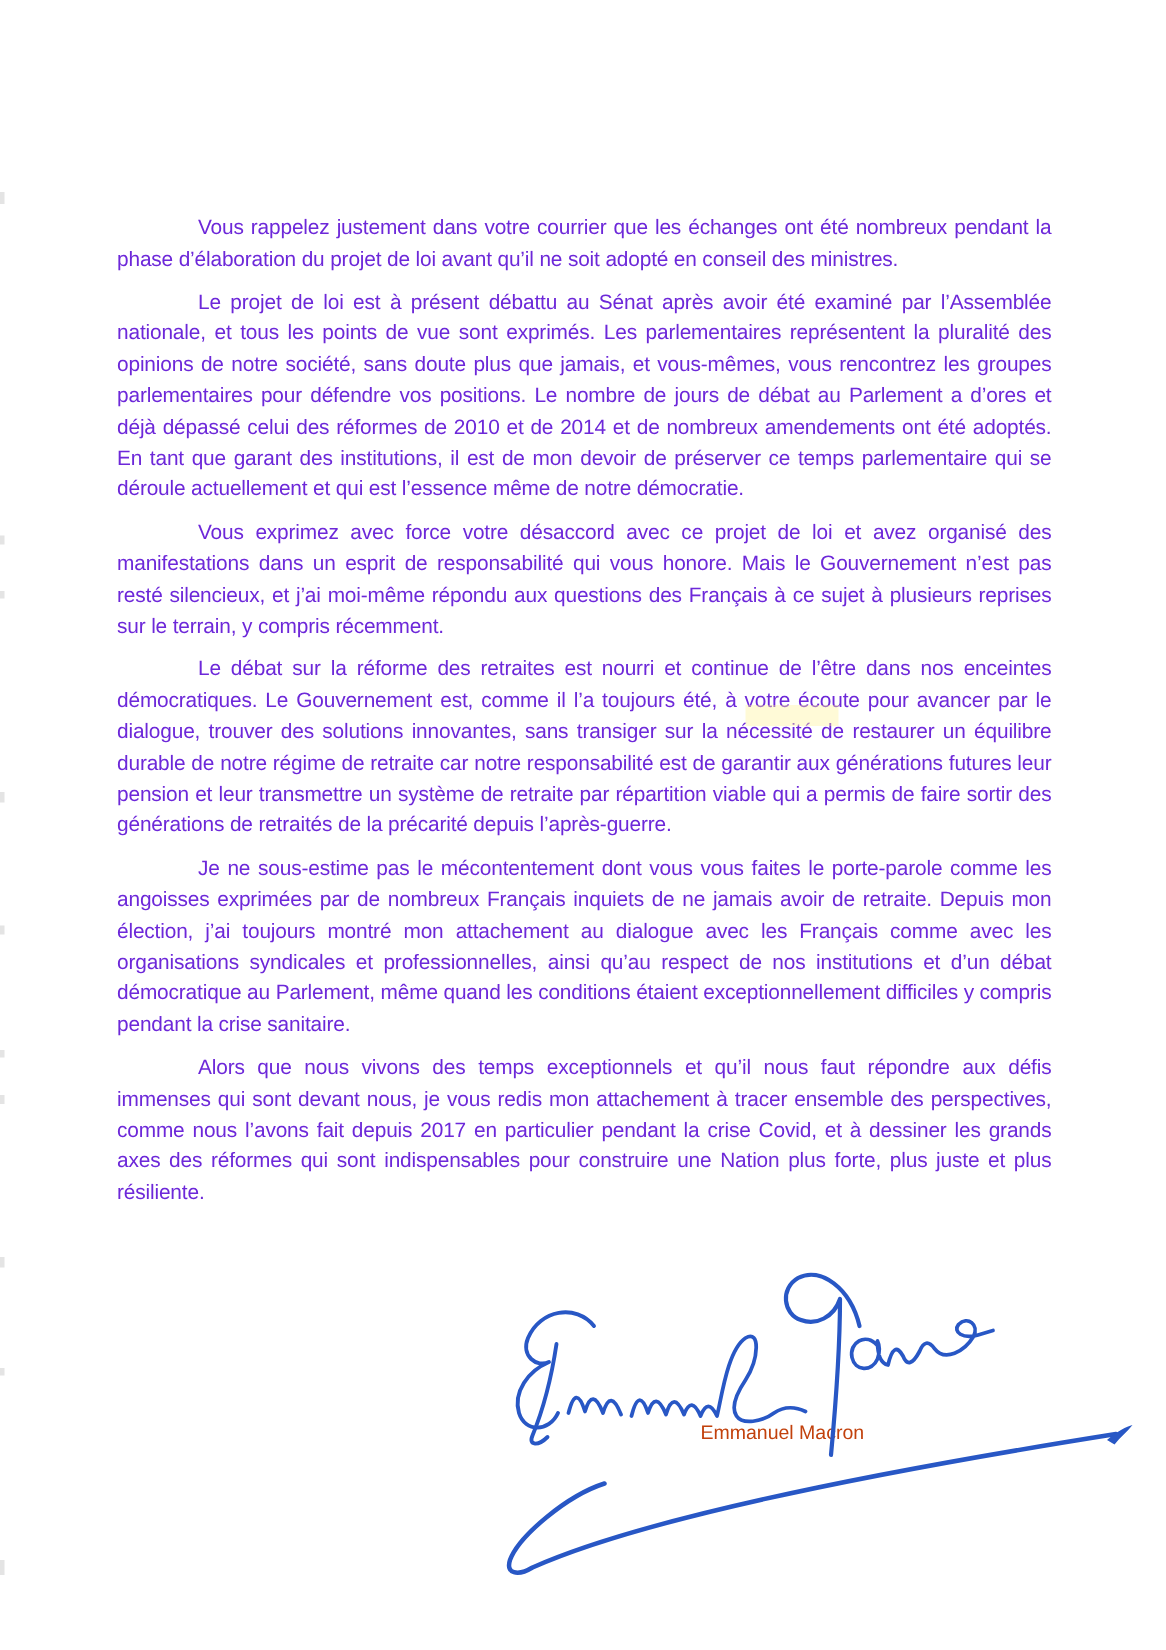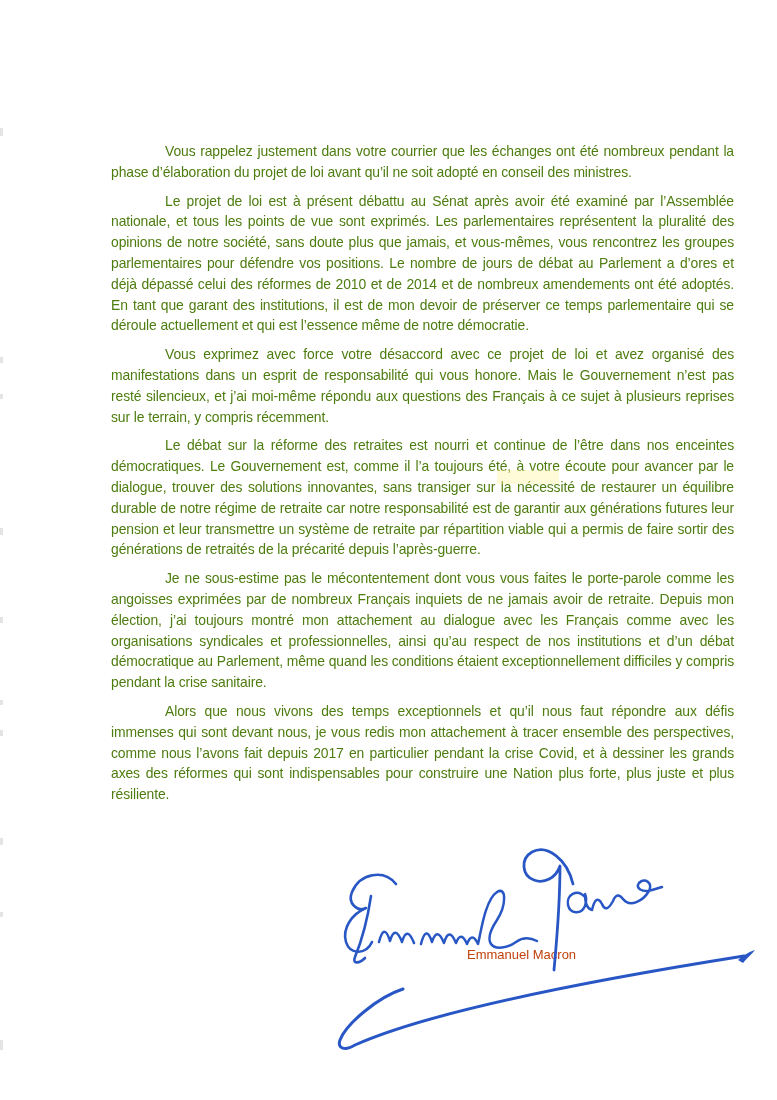--- a/index.html
+++ b/index.html
@@ -18,26 +18,25 @@
     position: absolute;
     inset: 0;
     background: #ffffff;
   }
   
   .letter-text {
     position: absolute;
     left: 78px;
     top: 141px;
     width: 623px;
-    color: #4d7c0f;
+    color: #6d28d9;
     font-size: 13.9px;
     line-height: 20.8px;
     letter-spacing: -0.1px;
     text-align: justify;
-    margin-left: 33px;
   }
   .letter-text p {
     margin: 0 0 8px 0;
     text-indent: 54px;
   }
   
   .scan-highlight {
     position: absolute;
     left: 497px;
     top: 470px;

